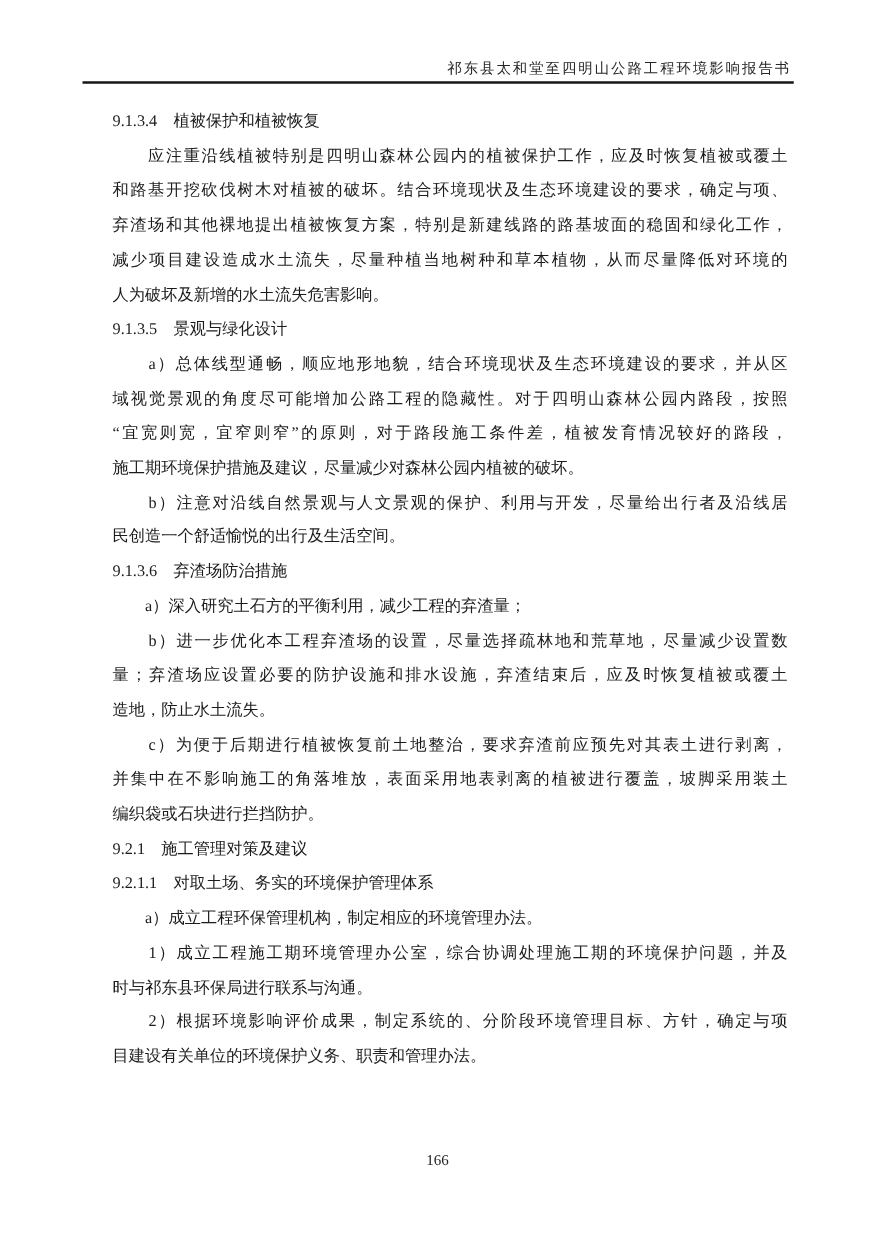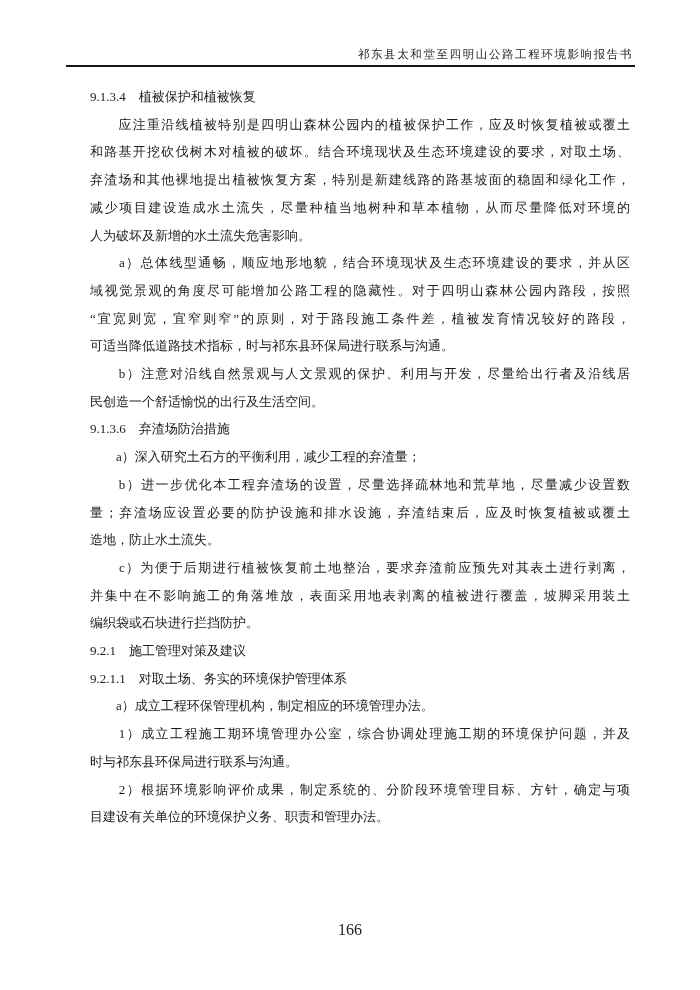--- a/index.html
+++ b/index.html
@@ -41,47 +41,50 @@
   .line { text-align: justify; }
   .line.fill { text-align-last: justify; }
   .h2 { font-weight: bold; }
   .h2 .line, .h4 .line { text-align: left; text-align-last: left; }
   .page-footer {
     position: absolute;
     top: 921px;
     left: 0;
     width: 100%;
     text-align: center;
-    font-size: 16px;
+    font-size: 12px;
     color: #222222;
   }
 </style>
 </head>
 <body>
 
 <div class="page-header">祁东县太和堂至四明山公路工程环境影响报告书</div>
 
 <div class="header-rule"></div>
 
 <div class="doc">
     <div class="block h4">
       <div class="line">9.1.3.4　植被保护和植被恢复</div>
     </div>
     <div class="block para">
       <div class="line fill">　　应注重沿线植被特别是四明山森林公园内的植被保护工作，应及时恢复植被或覆土</div>
-      <div class="line fill">和路基开挖砍伐树木对植被的破坏。结合环境现状及生态环境建设的要求，对取土场、</div>
+      <div class="line fill">和路基开挖砍伐树木对植被的破坏。结合环境现状及生态环境建设的要求，确定与项、</div>
       <div class="line fill">弃渣场和其他裸地提出植被恢复方案，特别是新建线路的路基坡面的稳固和绿化工作，</div>
       <div class="line fill">减少项目建设造成水土流失，尽量种植当地树种和草本植物，从而尽量降低对环境的</div>
       <div class="line">人为破坏及新增的水土流失危害影响。</div>
+    </div>
+    <div class="block h4">
+      <div class="line">9.1.3.5　景观与绿化设计</div>
     </div>
     <div class="block para">
       <div class="line fill">　　a）总体线型通畅，顺应地形地貌，结合环境现状及生态环境建设的要求，并从区</div>
       <div class="line fill">域视觉景观的角度尽可能增加公路工程的隐藏性。对于四明山森林公园内路段，按照</div>
       <div class="line fill">“宜宽则宽，宜窄则窄”的原则，对于路段施工条件差，植被发育情况较好的路段，</div>
-      <div class="line">可适当降低道路技术指标，时与祁东县环保局进行联系与沟通。</div>
+      <div class="line">施工期环境保护措施及建议，尽量减少对森林公园内植被的破坏。</div>
     </div>
     <div class="block para">
       <div class="line fill">　　b）注意对沿线自然景观与人文景观的保护、利用与开发，尽量给出行者及沿线居</div>
       <div class="line">民创造一个舒适愉悦的出行及生活空间。</div>
     </div>
     <div class="block h4">
       <div class="line">9.1.3.6　弃渣场防治措施</div>
     </div>
     <div class="block para">
       <div class="line">　　a）深入研究土石方的平衡利用，减少工程的弃渣量；</div>

